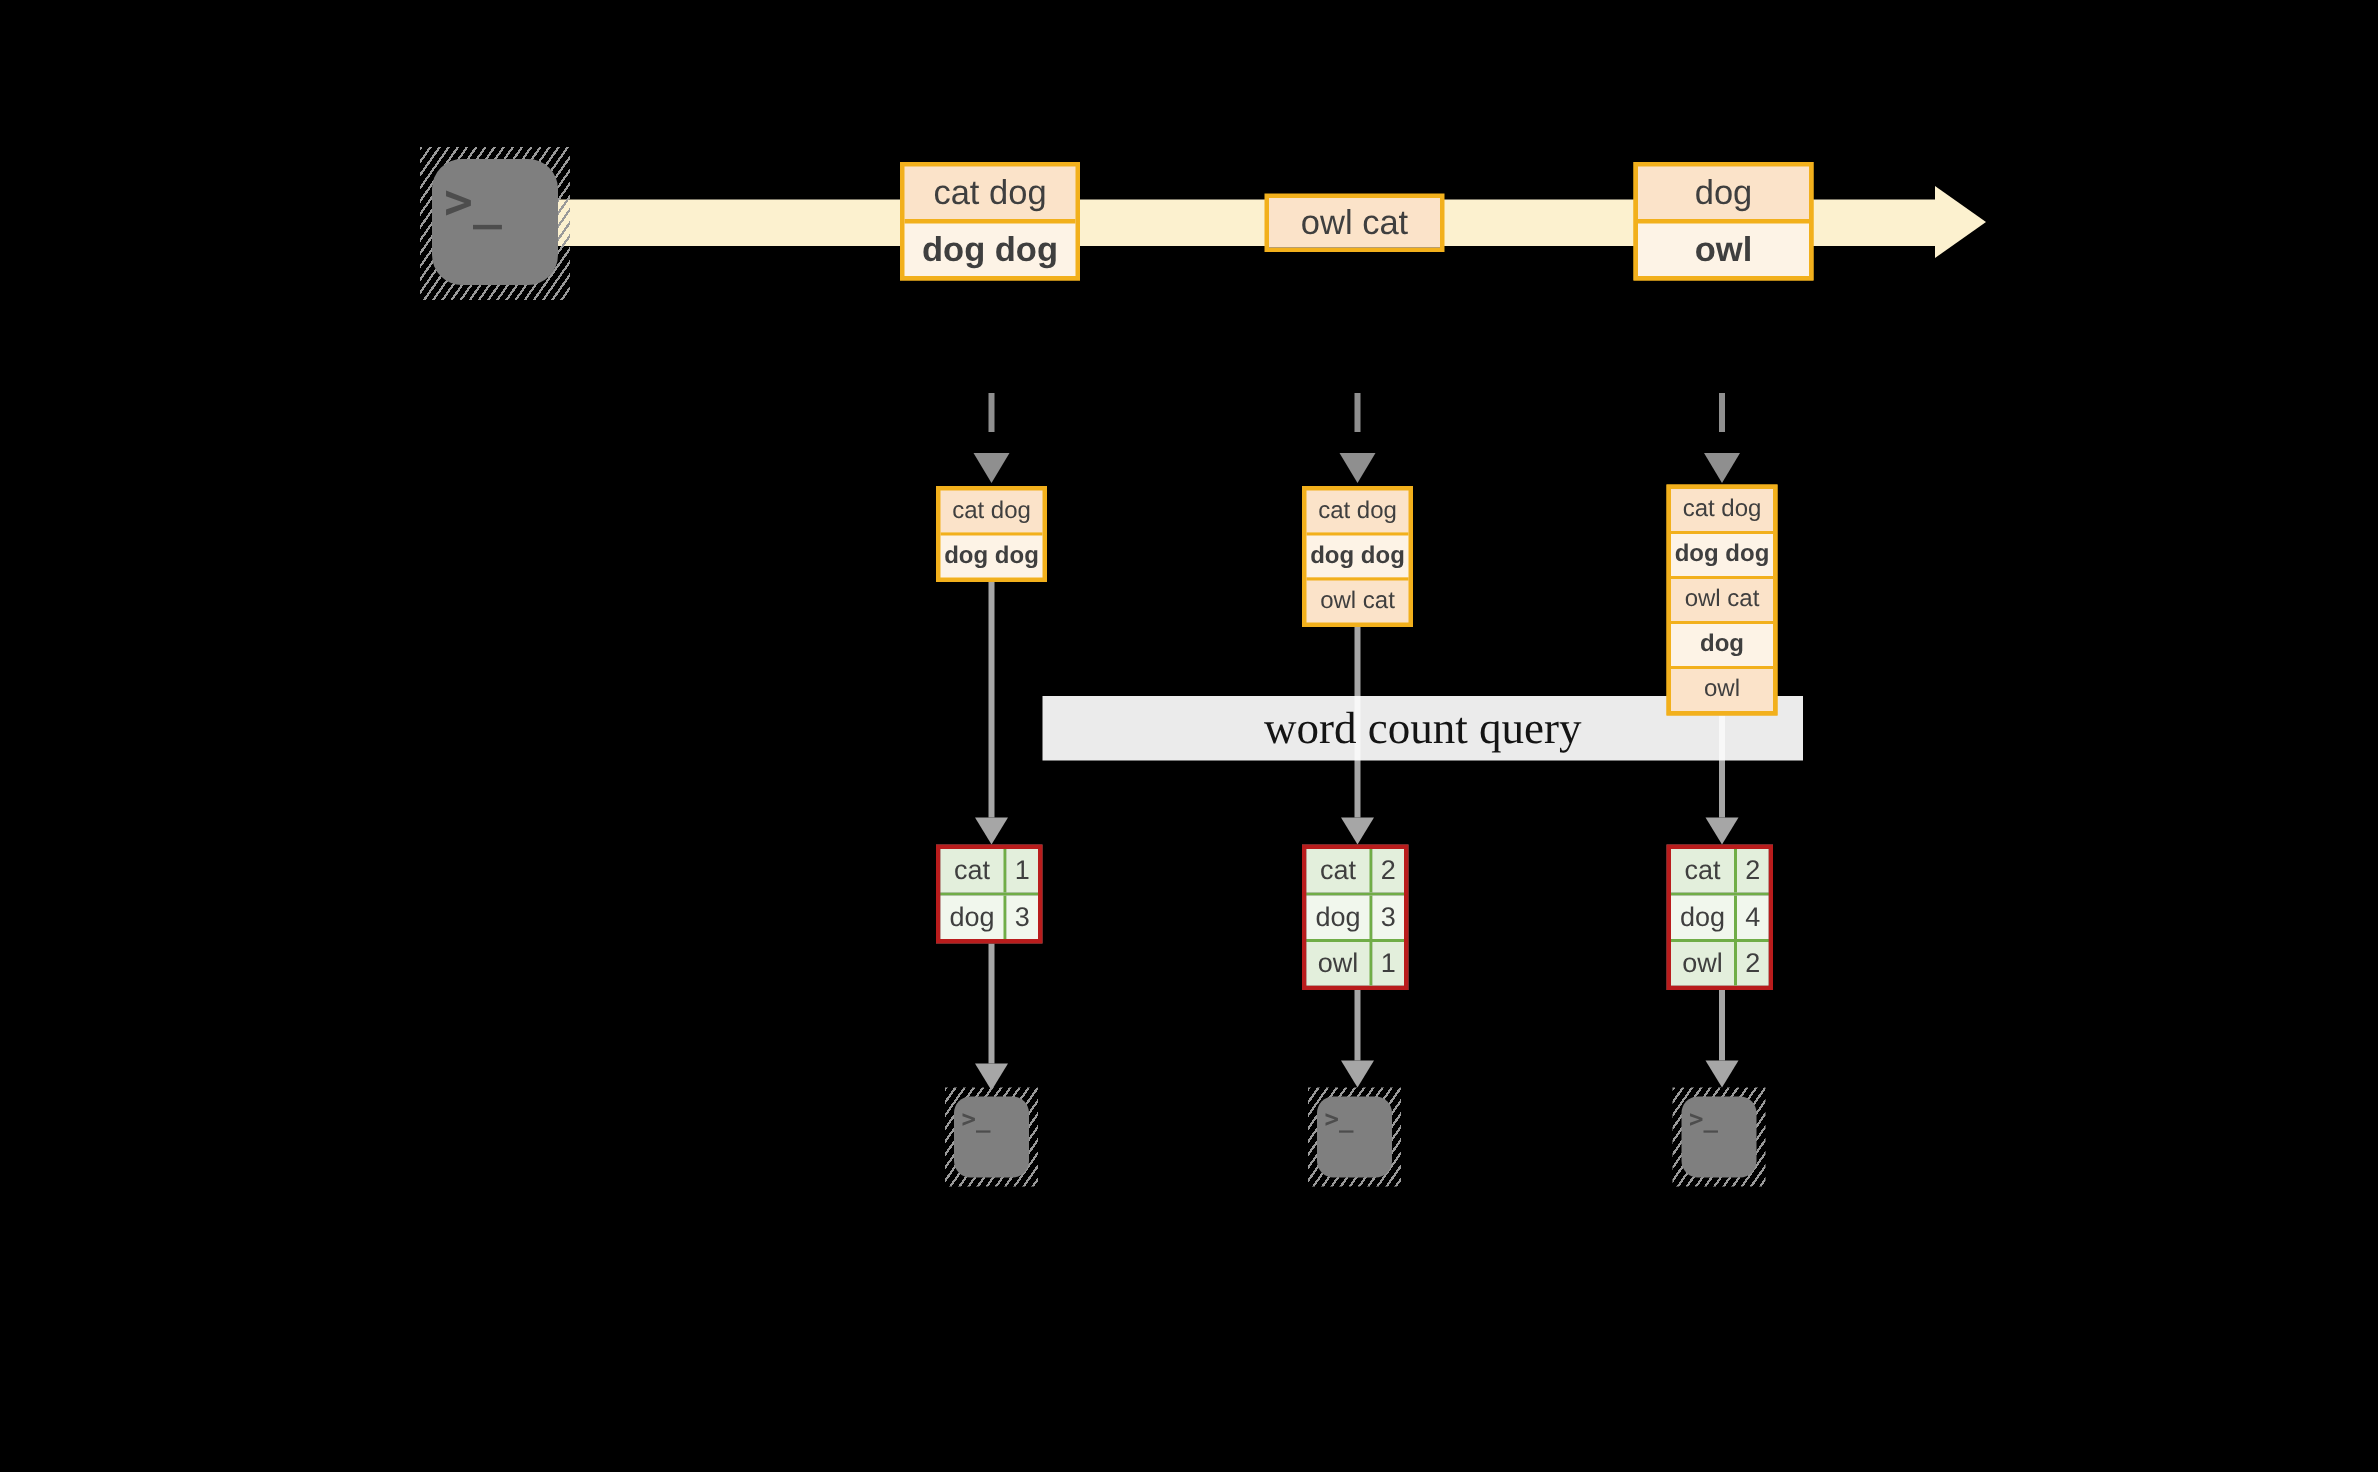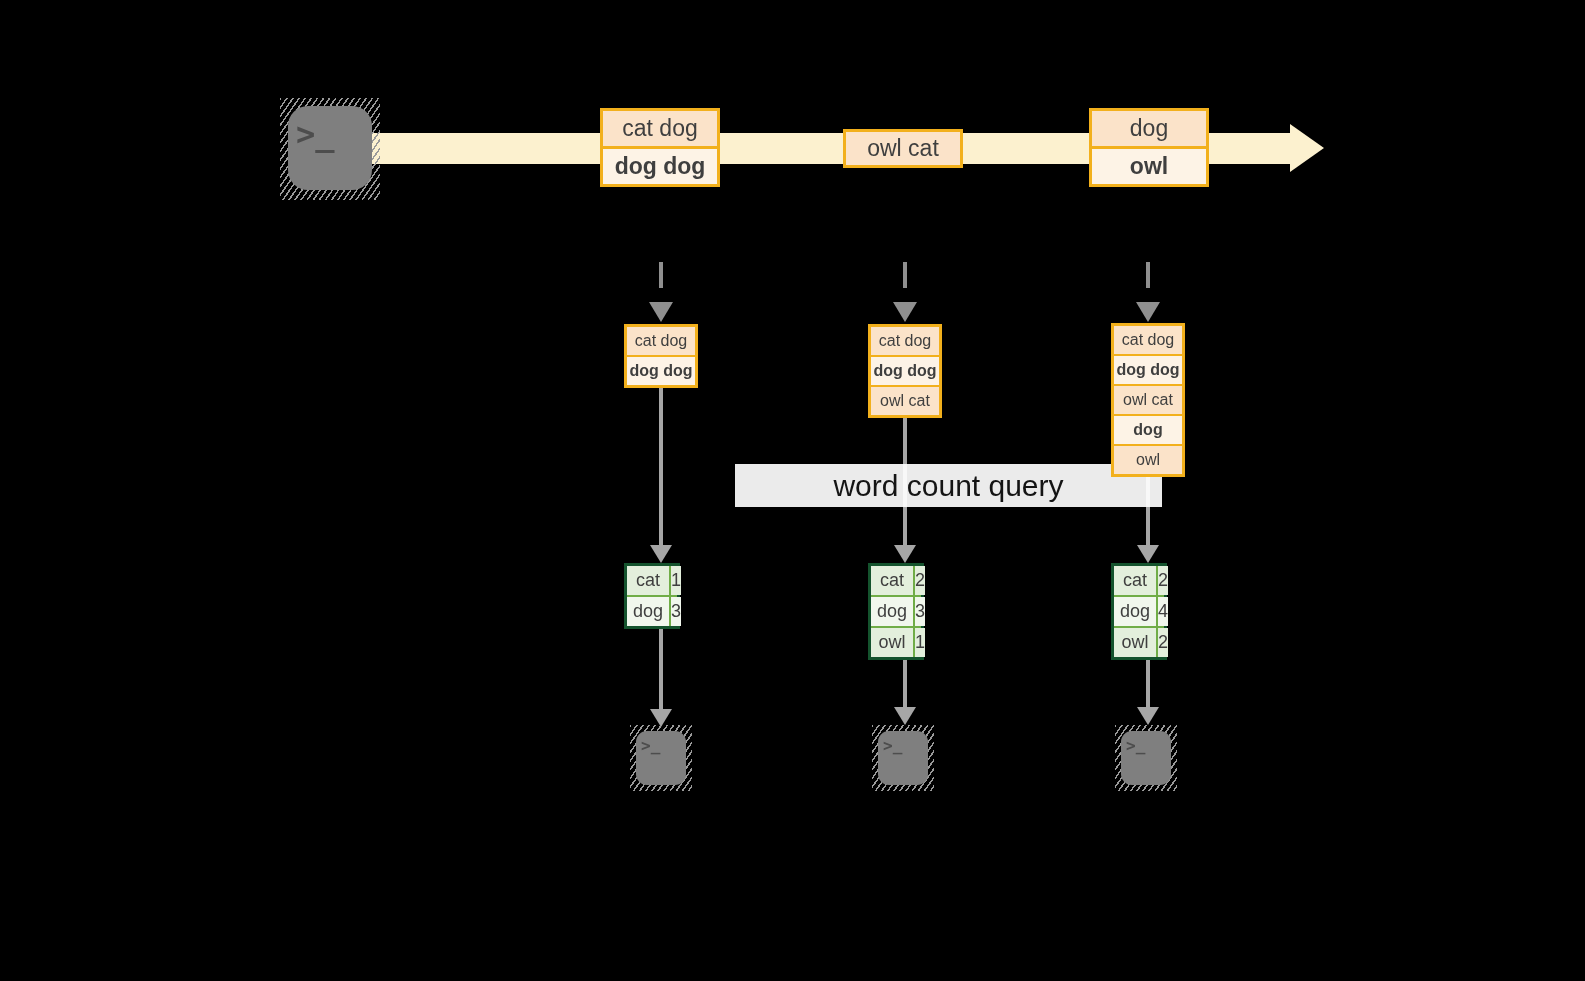--- a/index.html
+++ b/index.html
@@ -32,21 +32,21 @@
   
   .gline{width:4px;background:#a6a6a6;z-index:1;}
   .ghead{width:0;height:0;border-left:11px solid transparent;border-right:11px solid transparent;
          border-top:18px solid #a6a6a6;z-index:1;}
 
   
   .qband{background:rgba(255,255,255,0.92);display:flex;align-items:center;justify-content:center;
          z-index:5;font-size:30px;color:#141414;}
 
   
-  .gtable{border:3px solid #14532d;box-sizing:border-box;width:56px;z-index:6;background:#737373;}
+  .gtable{border:3px solid #b91c1c;box-sizing:border-box;width:71px;z-index:6;background:#737373;}
   .grow{display:flex;height:29px;}
   .grow + .grow{border-top:2px solid #70ad47;}
   .gword{flex:0 0 42px;display:flex;align-items:center;justify-content:center;
          border-right:2px solid #70ad47;font-size:18px;}
   .gcount{flex:1;display:flex;align-items:center;justify-content:center;font-size:18px;}
   .g1{background:#e3efdc;} .g2{background:#f1f7ed;}
 
   
   .term{background:repeating-linear-gradient(125deg,#9a9a9a 0,#9a9a9a 1.5px,transparent 1.5px,transparent 5px);z-index:3;}
   .term-body{position:absolute;background:#7f7f7f;}
@@ -100,21 +100,21 @@
   </div>
 
   <div class="abs stack" style="left:1111px;top:323px;">
     <div class="srow peach">cat dog</div>
     <div class="srow cream">dog dog</div>
     <div class="srow peach">owl cat</div>
     <div class="srow cream">dog</div>
     <div class="srow peach">owl</div>
   </div>
 
-  <div class="abs qband" style="left:735px;top:464px;width:427px;height:43px;">
+  <div class="abs qband" style="left:695px;top:464px;width:507px;height:43px;font-family:Liberation Serif, serif;">
     <span>word count query</span>
   </div>
 
   <div class="abs gline" style="left:659px;top:388px;height:157px;"></div>
   <div class="abs ghead" style="left:650px;top:545px;"></div>
 
   <div class="abs gline" style="left:903px;top:418px;height:127px;"></div>
   <div class="abs ghead" style="left:894px;top:545px;"></div>
 
   <div class="abs gline" style="left:1146px;top:477px;height:68px;"></div>

